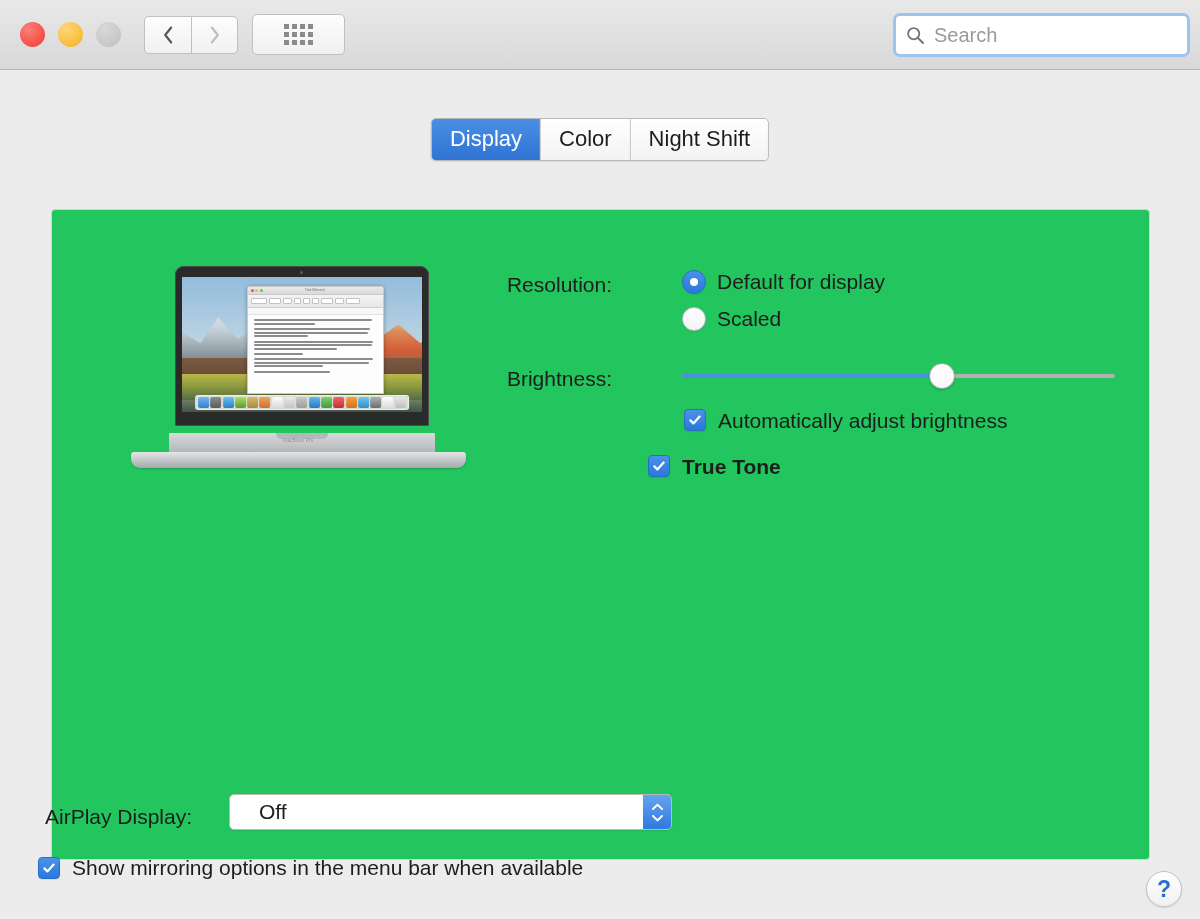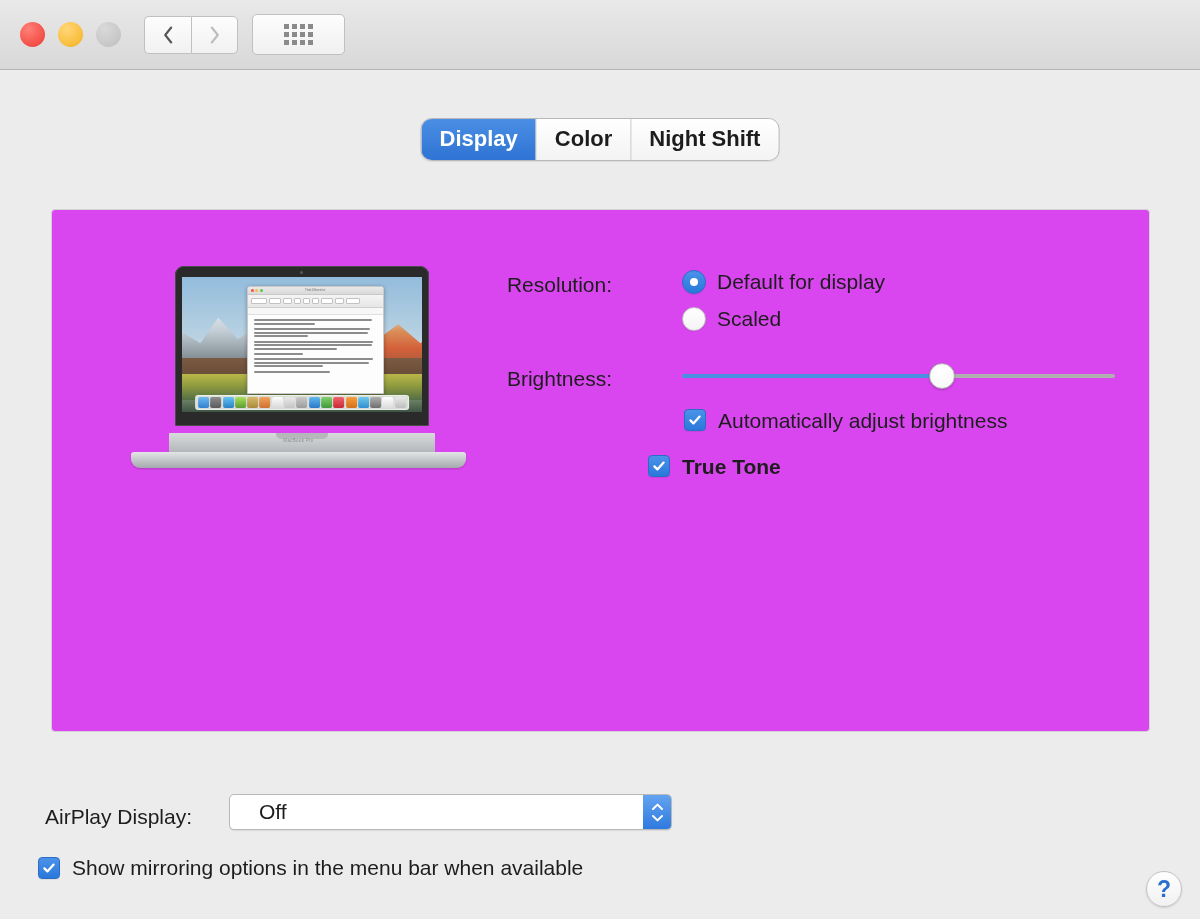--- a/index.html
+++ b/index.html
@@ -93,45 +93,44 @@
 
   
   .body { flex: 1; position: relative; }
 
   
   .tabs {
     position: absolute; left: 50%; transform: translateX(-50%);
     top: 48px;
     display: flex;
     border: 1px solid #b8b8b8;
-    border-radius: 11px;
+    border-radius: 5px;
     overflow: hidden;
     box-shadow: 0 1px 1px rgba(0,0,0,0.07);
-    font-weight: bold;
   }
   .tab {
     font-size: 22px; color: #1d1d1d;
     padding: 7px 18px 9px;
     background: linear-gradient(to bottom, #ffffff, #f3f3f3);
     border-right: 1px solid #c3c3c3;
     line-height: 1.15;
     white-space: nowrap;
   }
   .tab:last-child { border-right: none; }
   .tab.active {
     background: linear-gradient(to bottom, #4a8fe4, #2f73d4);
     color: #ffffff;
   }
 
   
   .panel {
     position: absolute;
     left: 51px; top: 139px;
-    width: 1099px; height: 523px;
-    background: #d946ef;
+    width: 1099px; height: 651px;
+    background: #22c55e;
     border: 1px solid #d2d2d2;
     border-radius: 4px;
   }
 
   
   .macbook { position: absolute; left: 79px; top: 56px; width: 335px; height: 205px; }
   .mb-lid {
     position: absolute; left: 44px; top: 0;
     width: 254px; height: 160px;
     background: #2a2a2a;
@@ -368,20 +367,29 @@
           <i></i>
           <i></i>
         <i></i>
           <i></i>
           <i></i>
           <i></i>
       </span>
     </div>
 
 
+    <div class="searchwrap">
+      <div class="inner">
+        <svg class="mag" viewBox="0 0 19 19">
+          <circle cx="7.7" cy="7.7" r="5.6"></circle>
+          <line x1="11.8" y1="11.8" x2="17" y2="17"></line>
+        </svg>
+        <input class="searchinput" type="text" placeholder="Search" style="">
+      </div>
+    </div>
   </div>
 
   <div class="body">
 
     <div class="tabs">
       <div class="tab active">Display</div>
       <div class="tab">Color</div>
       <div class="tab">Night Shift</div>
     </div>
 

